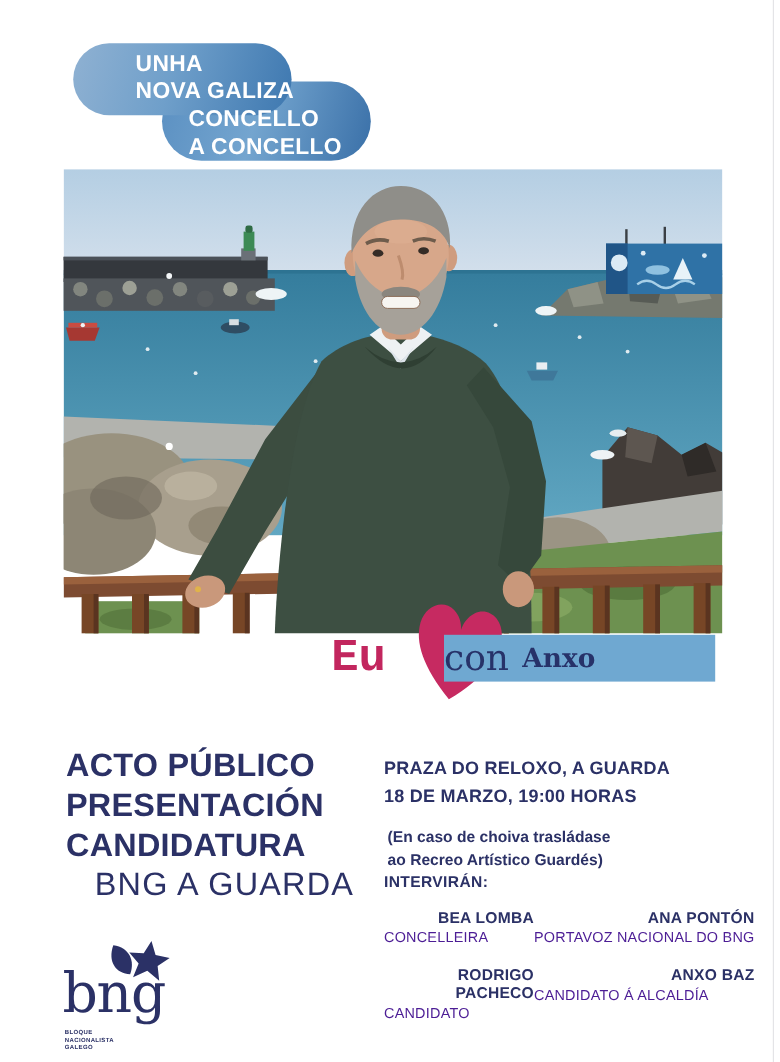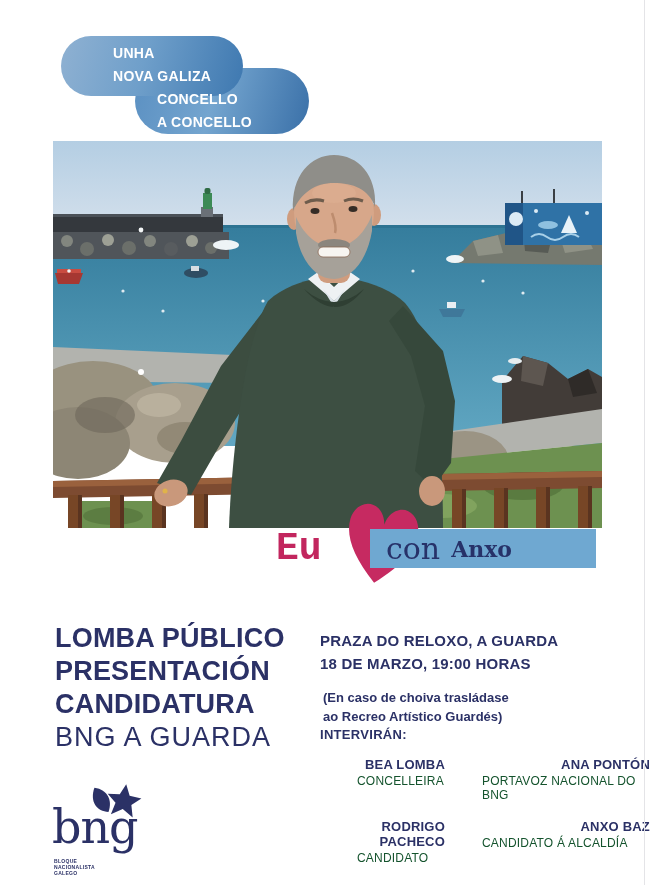--- a/index.html
+++ b/index.html
@@ -9,54 +9,54 @@
 
   
   .page-edge{left:644px;top:0;width:1px;height:885px;background:#e4e4e7;}
 
   
   .bubble{border-radius:34px;}
   .bubble-2{left:135px;top:68px;width:174px;height:66px;
             background:linear-gradient(105deg,#5b90c2 0%,#74a5cf 45%,#3a70a8 100%);z-index:1;}
   .bubble-1{left:61px;top:36px;width:182px;height:60px;border-radius:30px;
             background:linear-gradient(105deg,#8fb1d2 0%,#6f9fca 45%,#3e78b0 100%);z-index:2;}
-  .bubble-text{z-index:3;color:#ffffff;font-weight:bold;font-size:14px;line-height:23px;
+  .bubble-text{z-index:3;color:#ffffff;font-weight:bold;font-size:19px;line-height:23px;
                letter-spacing:.3px;white-space:nowrap;}
   .bubble-text-1{left:113px;top:42px;}
   .bubble-text-2{left:157px;top:88px;}
 
   
   .photo{left:53px;top:141px;width:549px;height:387px;z-index:1;}
   .photo svg{display:block;}
 
   
   .eu-text{left:276px;top:530px;z-index:2;color:#c2265e;
            font-family:Liberation Mono, monospace;font-weight:bold;font-size:38px;line-height:38px;}
   .heart{left:338px;top:496px;width:86px;height:95px;z-index:3;transform:rotate(10deg);}
   .con-anxo-band{left:370px;top:529px;width:226px;height:39px;background:#6fa8d1;z-index:4;
-                 display:flex;align-items:center;padding-left:16px;box-sizing:border-box;}
+                 display:flex;align-items:center;box-sizing:border-box;}
   .con-anxo-band .con{font-family:"DejaVu Serif",serif;font-size:30px;color:#273269;margin-right:11px;}
   .con-anxo-band .anxo{font-family:"DejaVu Serif",serif;font-size:22px;font-weight:bold;color:#273269;}
 
   
   .title{left:55px;top:622px;color:#2b3166;}
   .title .bold-line{font-weight:bold;font-size:27px;line-height:33px;letter-spacing:.2px;}
-  .title .light-line{font-weight:normal;font-size:27px;line-height:33px;letter-spacing:1px;}
+  .title .light-line{font-weight:normal;font-size:27px;line-height:33px;letter-spacing:1px;margin-left:24px;}
 
   
   .event{left:320px;top:629px;color:#2b3166;}
   .event .line{font-weight:bold;font-size:15px;line-height:23px;letter-spacing:.2px;}
   .rain-note{margin-top:13px;padding-left:3px;font-weight:bold;font-size:13px;line-height:19px;}
 
   
   .speakers{left:320px;top:727px;color:#2b3166;}
   .speakers-heading{font-weight:bold;font-size:13px;letter-spacing:.3px;}
   .speakers-grid{margin-top:15px;display:grid;grid-template-columns:125px auto;row-gap:17px;}
   .speaker-name{font-weight:bold;font-size:13px;line-height:15px;letter-spacing:.2px;text-align:right;}
-  .speaker-role{margin-top:2px;font-size:12px;line-height:14px;color:#14532d;letter-spacing:.2px;margin-left:37px;}
+  .speaker-role{margin-top:2px;font-size:12px;line-height:14px;color:#4c1d95;letter-spacing:.2px;}
 
   
   .logo{left:52px;top:782px;width:130px;height:100px;color:#2b3166;}
   .logo-glyph{position:absolute;left:32px;top:2px;}
   .logo-acronym{position:absolute;left:0px;top:22px;
                 font-family:"DejaVu Serif",serif;font-weight:normal;font-size:46px;line-height:46px;
                 letter-spacing:-1px;}
   .logo-fullname{position:absolute;left:2px;top:76px;font-weight:bold;font-size:5px;line-height:6px;
                  letter-spacing:.3px;}
 </style>
@@ -267,21 +267,21 @@
       <path d="M50,92 C20,68 8,48 10,30 C12,14 28,6 40,14 C46,18 49,24 50,30
                C51,24 54,18 60,14 C72,6 88,14 90,30 C92,48 80,68 50,92 Z" fill="#c62a61"></path>
     </svg>
   </div>
   <div class="abs con-anxo-band">
     <span class="con">con</span>
     <span class="anxo">Anxo</span>
   </div>
 
   <div class="abs title">
-    <div class="bold-line">LOMBA PÚBLICO</div>
+    <div class="bold-line">ACTO PÚBLICO</div>
     <div class="bold-line">PRESENTACIÓN</div>
     <div class="bold-line">CANDIDATURA</div>
     <div class="light-line">BNG A GUARDA</div>
   </div>
 
   <div class="abs event">
     <div class="line">PRAZA DO RELOXO, A GUARDA</div>
     <div class="line">18 DE MARZO, 19:00 HORAS</div>
     <div class="rain-note">
       <div>(En caso de choiva trasládase</div>

